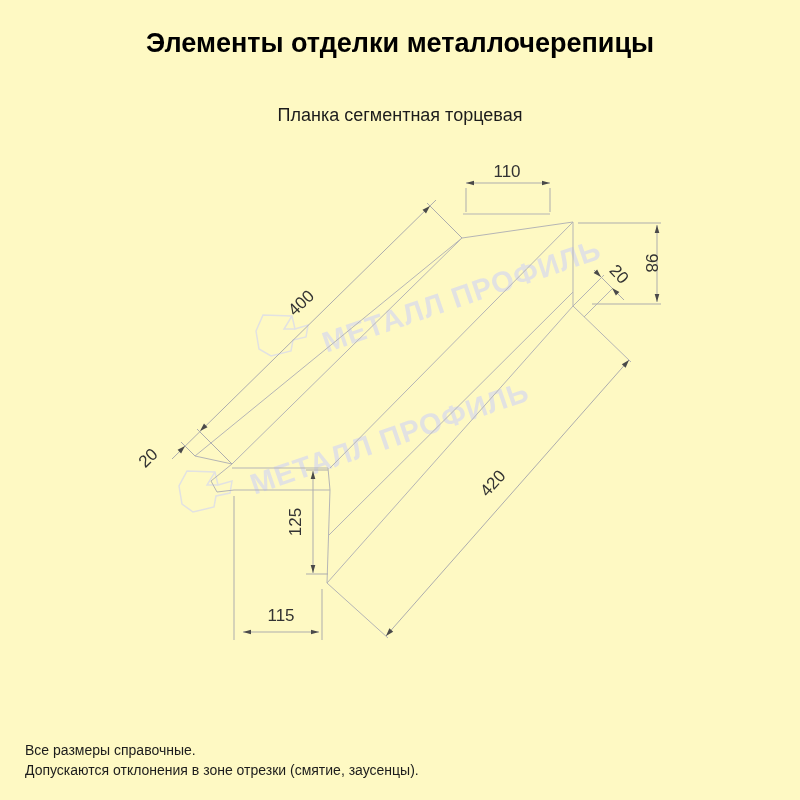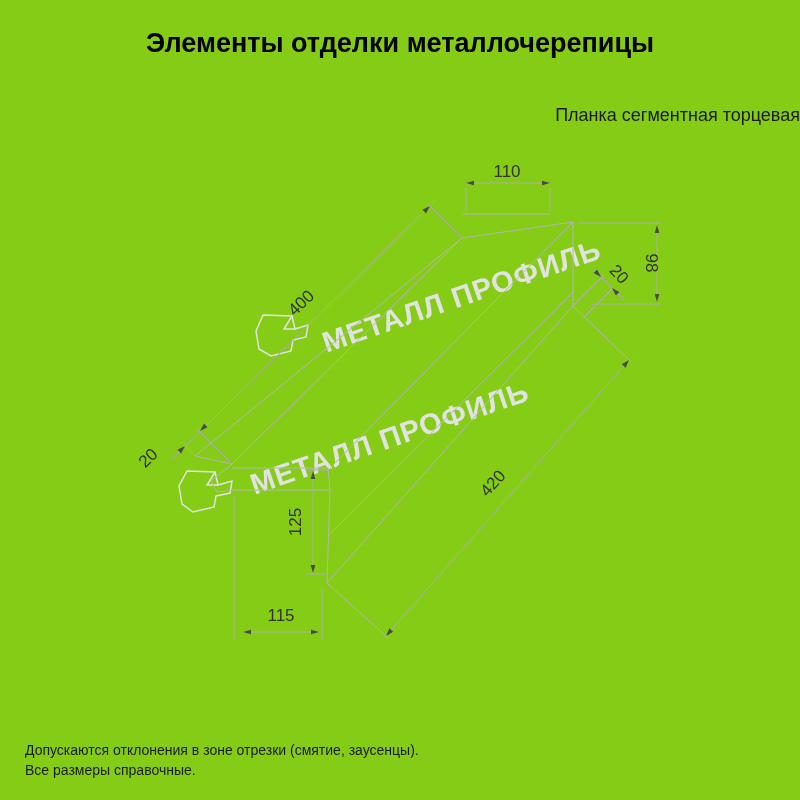--- a/index.html
+++ b/index.html
@@ -1,20 +1,20 @@
 <!DOCTYPE html>
 <html><head>
 <meta charset="utf-8">
 <style>
   html,body{margin:0;padding:0;background:#fff;}
-  #page{position:relative;width:800px;height:800px;background:#84cc16;overflow:hidden;
+  #page{position:relative;width:800px;height:800px;background:#fef9c3;overflow:hidden;
         font-family:"Liberation Sans", sans-serif;}
   .title{position:absolute;top:28px;left:0;width:800px;text-align:center;
          font-size:27px;font-weight:bold;color:#000;}
-  .subtitle{position:absolute;top:104px;left:0;width:800px;text-align:right;
+  .subtitle{position:absolute;top:104px;left:0;width:800px;text-align:center;
             font-size:18px;font-weight:400;color:#1c1c1c;line-height:22px;}
   .notes{position:absolute;left:25px;top:740px;font-size:14px;color:#1c1c1c;line-height:20px;}
   svg{position:absolute;left:0;top:0;}
   .sline{stroke:#b5b5b5;stroke-width:1;fill:none;}
   .dline{stroke:#adadad;stroke-width:1;fill:none;}
   .arrow{fill:#4a4a4a;stroke:none;}
   .dtext{font-family:"Liberation Sans",sans-serif;font-size:17px;fill:#333333;}
   .wm-text{font-family:"Liberation Sans",sans-serif;font-size:29px;font-weight:bold;
            fill:#e2e2e2;letter-spacing:1px;}
   .wm-logo{stroke:#e2e2e2;stroke-width:1.5;fill:none;}
@@ -124,17 +124,17 @@
     <g>
       <line class="dline" x1="629" y1="360" x2="386" y2="636"></line>
       <polygon class="arrow" points="629,360 621.8,364.3 625.6,367.7"></polygon>
       <polygon class="arrow" points="386,636 389.4,628.3 393.2,631.7"></polygon>
       <text class="dtext" x="497" y="487" text-anchor="middle" transform="rotate(-48 497 487)">420</text>
     </g>
 
   </svg>
 
   <div class="notes">
+    <div>Все размеры справочные.</div>
     <div>Допускаются отклонения в зоне отрезки (смятие, заусенцы).</div>
-    <div>Все размеры справочные.</div>
   </div>
 
 </div>
 
 </body></html>

